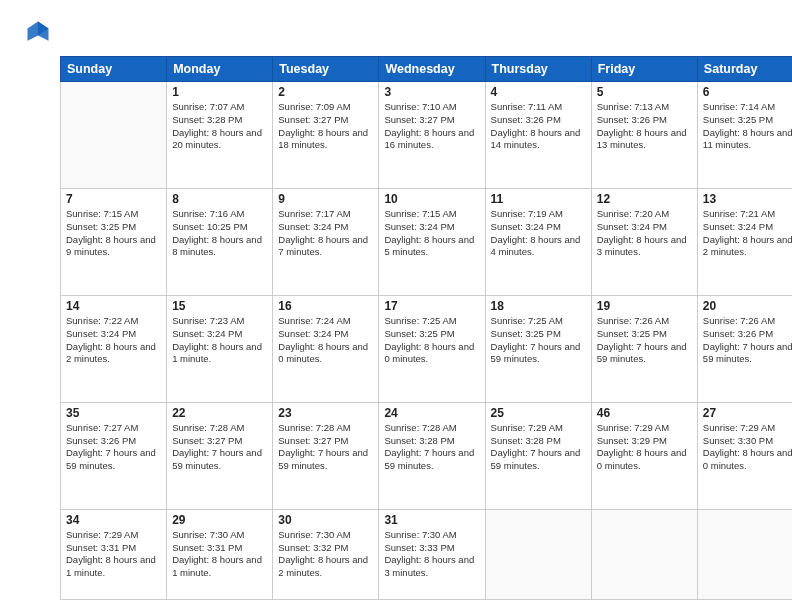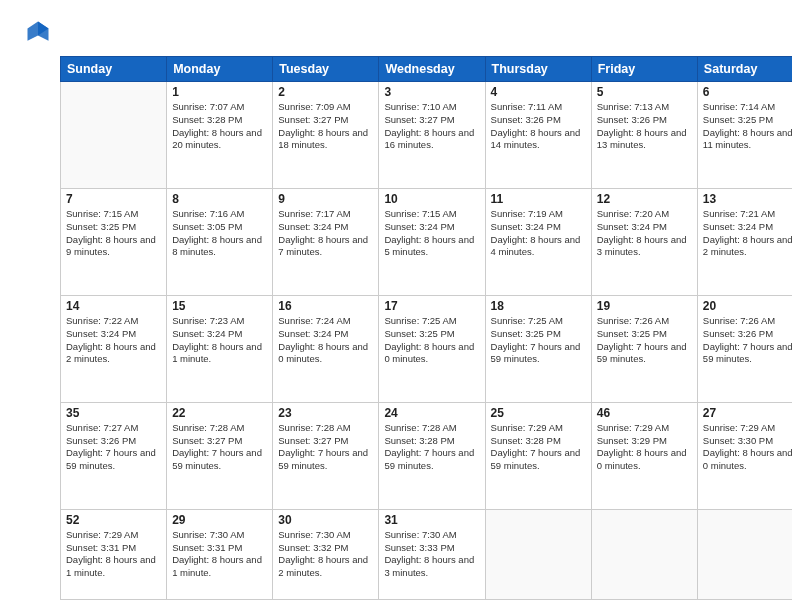--- a/index.html
+++ b/index.html
@@ -182,21 +182,21 @@
           <td>
             <div class="day-num">7</div>
             <div class="day-info">Sunrise: 7:15 AM
 Sunset: 3:25 PM
 Daylight: 8 hours
 and 9 minutes.</div>
           </td>
           <td>
             <div class="day-num">8</div>
             <div class="day-info">Sunrise: 7:16 AM
-Sunset: 3:05 PM
+Sunset: 10:25 PM
 Daylight: 8 hours
 and 8 minutes.</div>
           </td>
           <td>
             <div class="day-num">9</div>
             <div class="day-info">Sunrise: 7:17 AM
 Sunset: 3:24 PM
 Daylight: 8 hours
 and 7 minutes.</div>
           </td>
@@ -326,21 +326,21 @@
           <td>
             <div class="day-num">27</div>
             <div class="day-info">Sunrise: 7:29 AM
 Sunset: 3:30 PM
 Daylight: 8 hours
 and 0 minutes.</div>
           </td>
         </tr>
         <tr class="last-row">
           <td>
-            <div class="day-num">52</div>
+            <div class="day-num">34</div>
             <div class="day-info">Sunrise: 7:29 AM
 Sunset: 3:31 PM
 Daylight: 8 hours
 and 1 minute.</div>
           </td>
           <td>
             <div class="day-num">29</div>
             <div class="day-info">Sunrise: 7:30 AM
 Sunset: 3:31 PM
 Daylight: 8 hours

